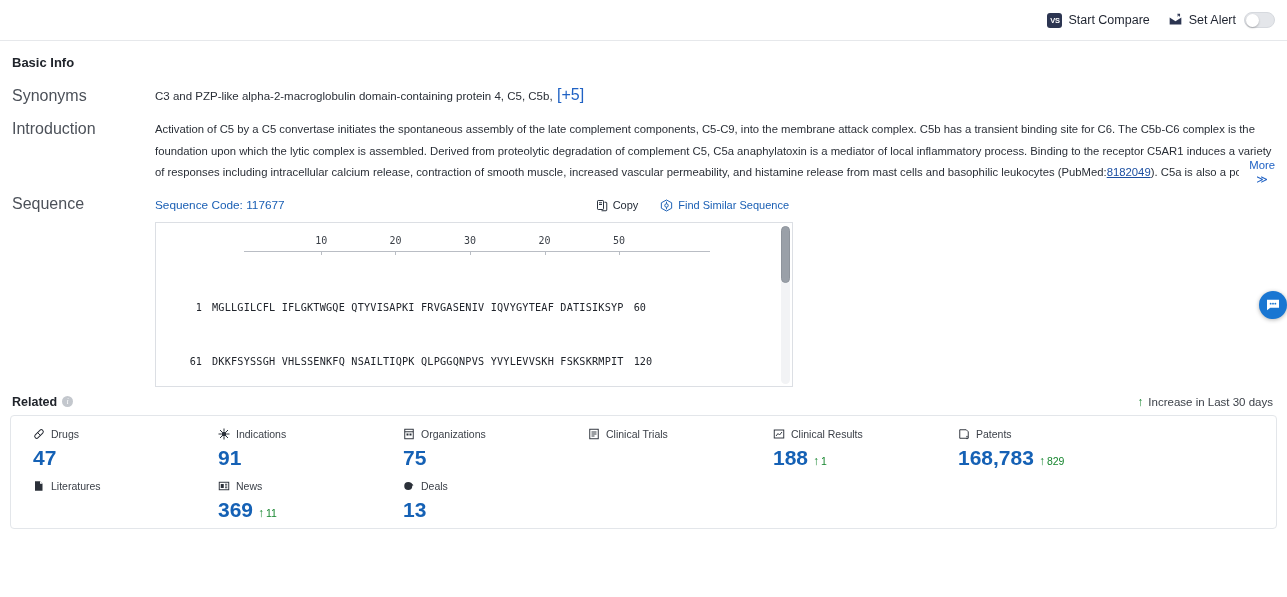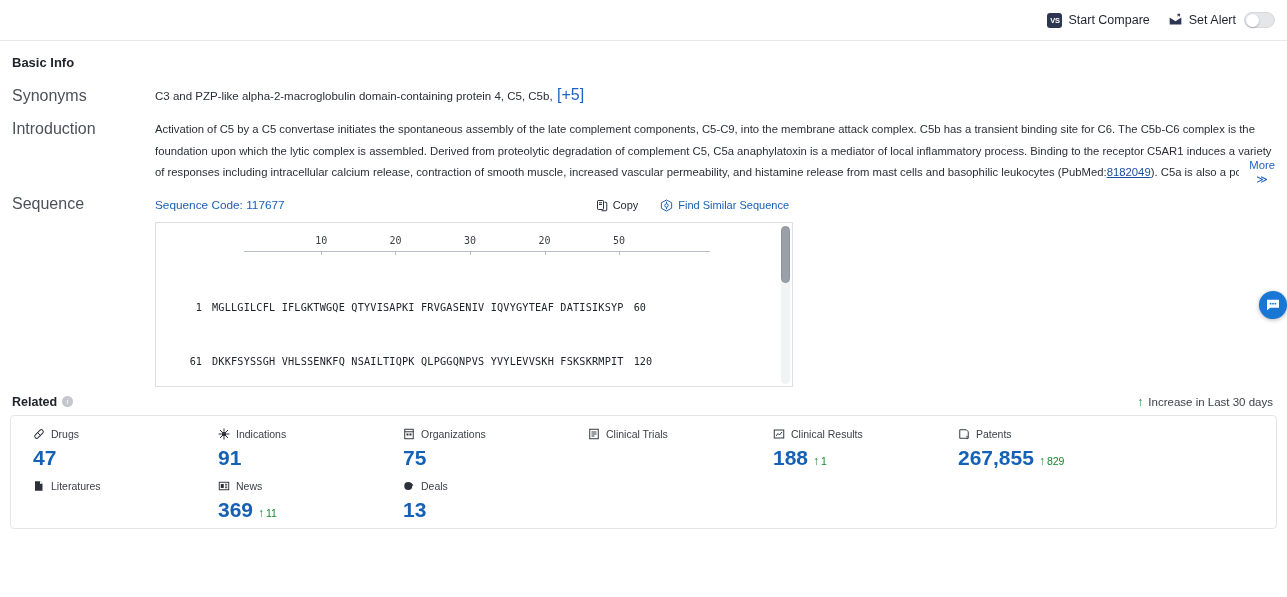--- a/index.html
+++ b/index.html
@@ -393,21 +393,21 @@
             <span>
               <svg width="12" height="12" viewBox="0 0 24 24" fill="none" stroke="#2b3039" stroke-width="1.9">
                 <path d="M3.5 3.5h13l4 4v13h-17z"></path>
                 <circle cx="18" cy="17" r="1.4" fill="#2b3039" stroke="none"></circle>
                 <circle cx="18" cy="21" r="1.4" fill="#2b3039" stroke="none"></circle>
               </svg>
             </span>
             <span class="metric-label">Patents</span>
           </div>
           <div class="metric-value">
-            <span>267,855</span>
+            <span>168,783</span>
             <span class="metric-delta">
               <span class="up">↑</span>
               <span>829</span>
             </span>
           </div>
         </div>
       </div>
 
       <div class="metrics-row second">
 

